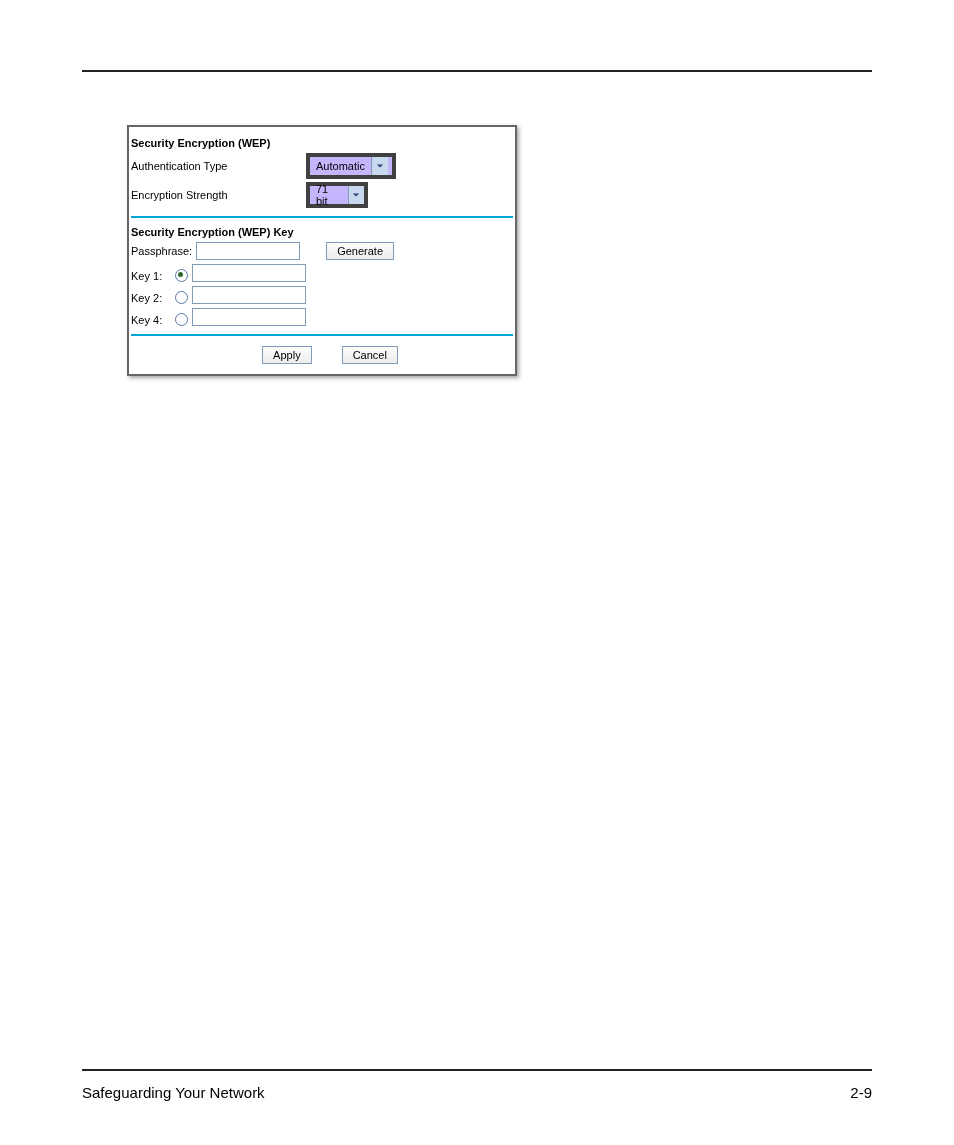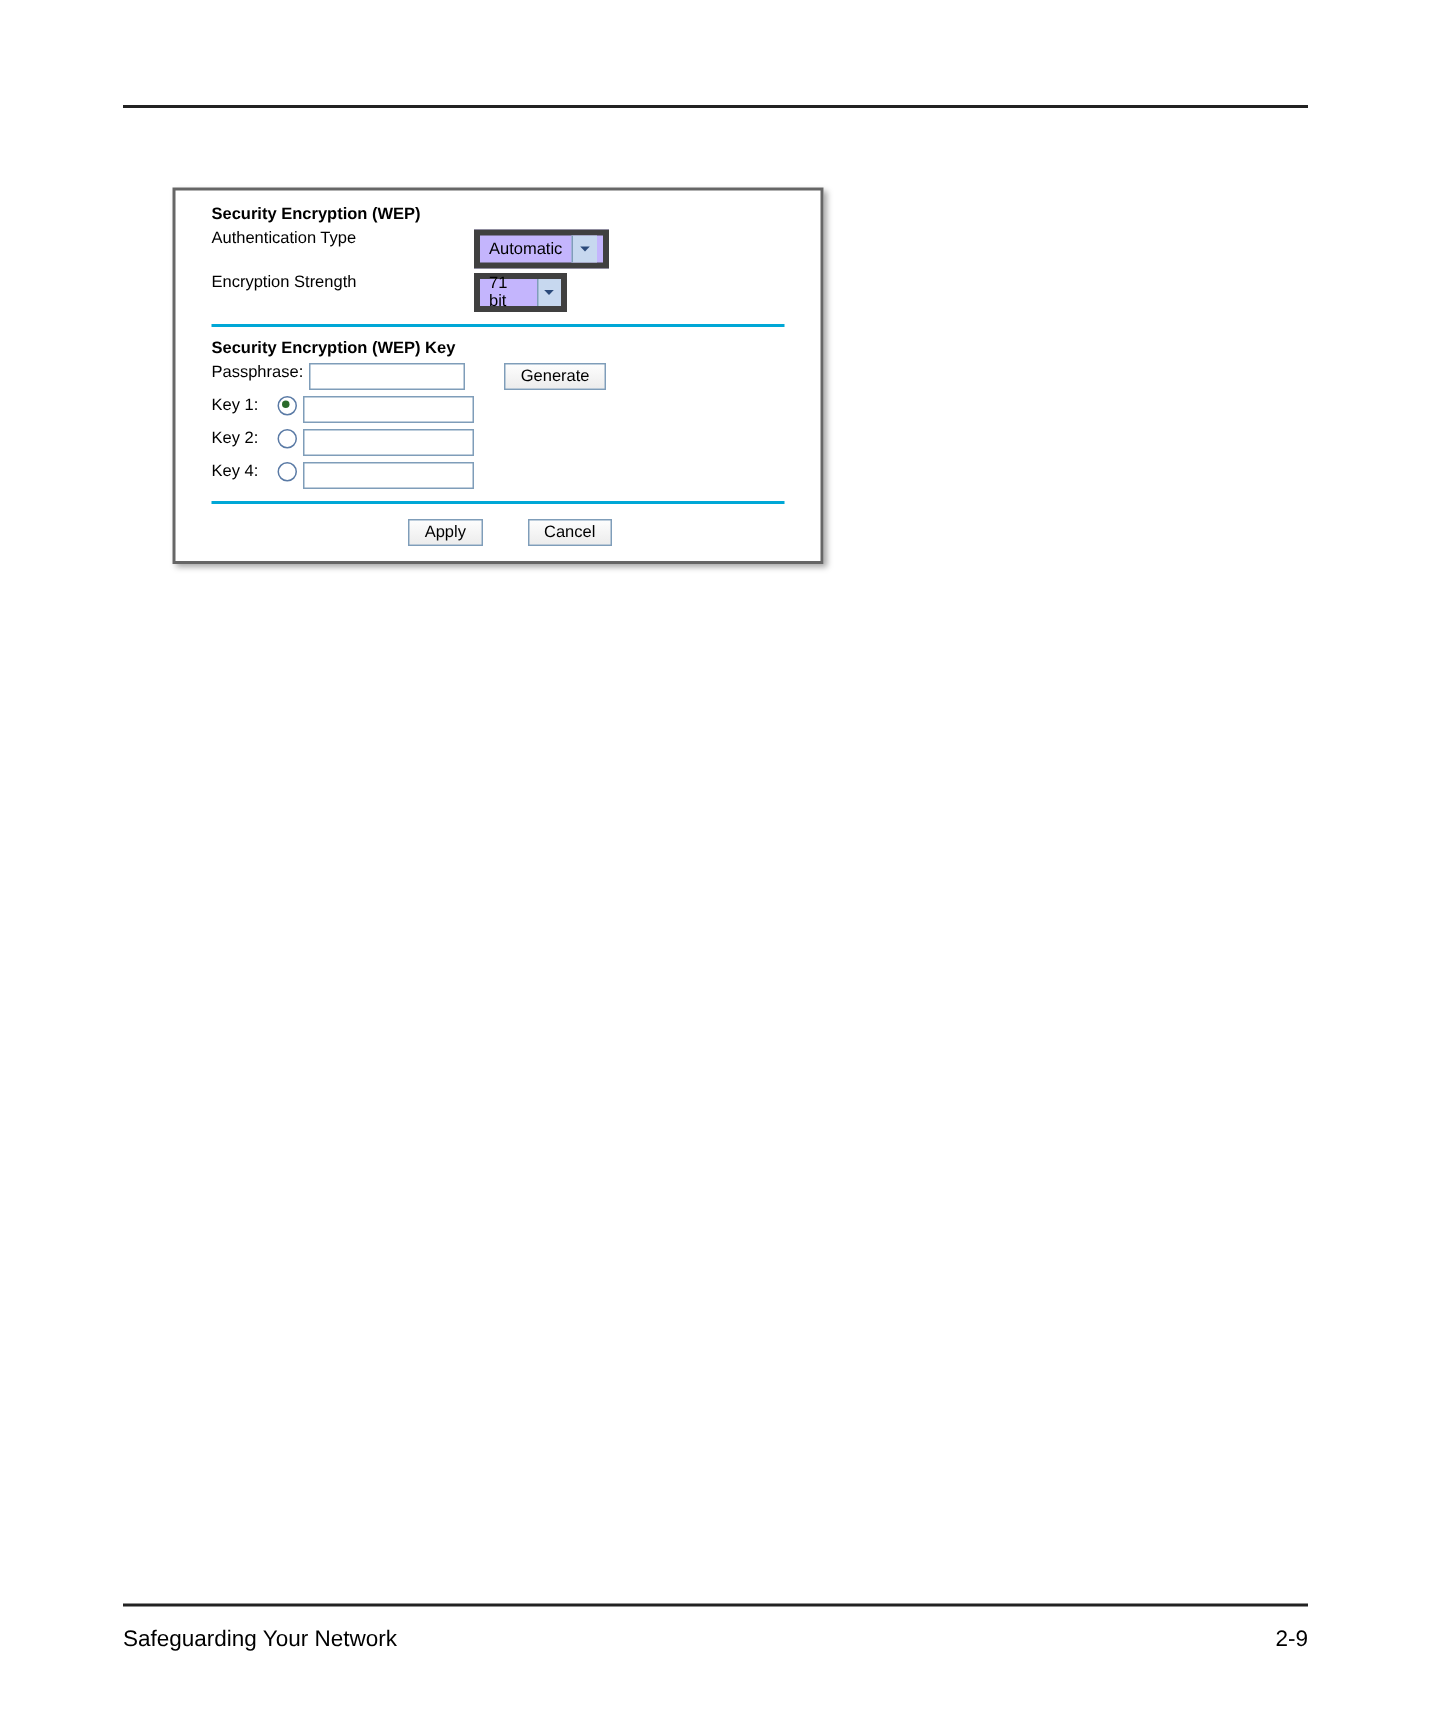--- a/index.html
+++ b/index.html
@@ -1,33 +1,33 @@
 <!DOCTYPE html>
 <html><head>
 <meta charset="utf-8">
 <style>
   html,body{margin:0;padding:0;background:#fff;font-family:Arial,Helvetica,sans-serif;color:#000;}
   .page{position:relative;width:954px;height:1145px;margin:0 auto;box-sizing:border-box;}
   .top-rule{position:absolute;left:82px;top:70px;width:790px;height:2px;background:#222;}
-  .panel{position:absolute;left:115px;top:125px;width:382px;border:2px solid #666;background:#fff;
-    box-shadow:2px 2px 4px rgba(0,0,0,.35);font-size:11px;padding:8px 24px 10px;}
+  .panel{position:absolute;left:127px;top:125px;width:382px;border:2px solid #666;background:#fff;
+    box-shadow:2px 2px 4px rgba(0,0,0,.35);font-size:11px;padding:8px 2px 10px;}
   .sec-title{font-weight:bold;margin:2px 0 4px;}
-  .row{display:flex;align-items:flex-start;margin:3px 0;}
+  .row{display:flex;align-items:center;margin:3px 0;}
   .row .lbl{width:175px;}
   .sel{display:inline-flex;align-items:center;border:4px solid #404040;background:#c4b5fd;height:18px;}
   .sel .txt{padding:0 6px;font-size:11px;}
   .sel .arr{width:16px;height:18px;background:#c7d8ef;border-left:1px solid #7f9db9;
     display:flex;align-items:center;justify-content:center;}
   .sel .arr svg{width:8px;height:8px;}
   .hr{height:2px;background:#00a7d6;margin:8px 0;}
   .inp{border:1px solid #7f9db9;height:16px;background:#fff;display:inline-block;vertical-align:middle;}
   .btn{display:inline-flex;align-items:center;justify-content:center;border:1px solid #7f9db9;
     background:linear-gradient(#fdfdfd,#ececec);font-size:11px;padding:2px 10px;height:18px;box-sizing:border-box;
     cursor:pointer;margin-left:16px;}
-  .key-row{display:flex;align-items:flex-start;margin:4px 0;}
+  .key-row{display:flex;align-items:flex-end;margin:4px 0;}
   .key-row .klbl{width:44px;}
   .radio{width:11px;height:11px;border:1px solid #5a7aa5;border-radius:50%;display:inline-block;
     vertical-align:middle;margin-right:4px;position:relative;background:#fff;}
   .radio.checked::after{content:"";position:absolute;left:2px;top:2px;width:5px;height:5px;border-radius:50%;
     background:#2b6a2b;}
   .actions{display:flex;justify-content:center;gap:14px;margin-top:10px;}
   .bottom-rule{position:absolute;left:82px;bottom:74px;width:790px;height:2px;background:#222;}
   .footer{position:absolute;left:82px;bottom:44px;width:790px;display:flex;justify-content:space-between;
     font-size:15px;color:#000;text-align:center;}
 </style>

